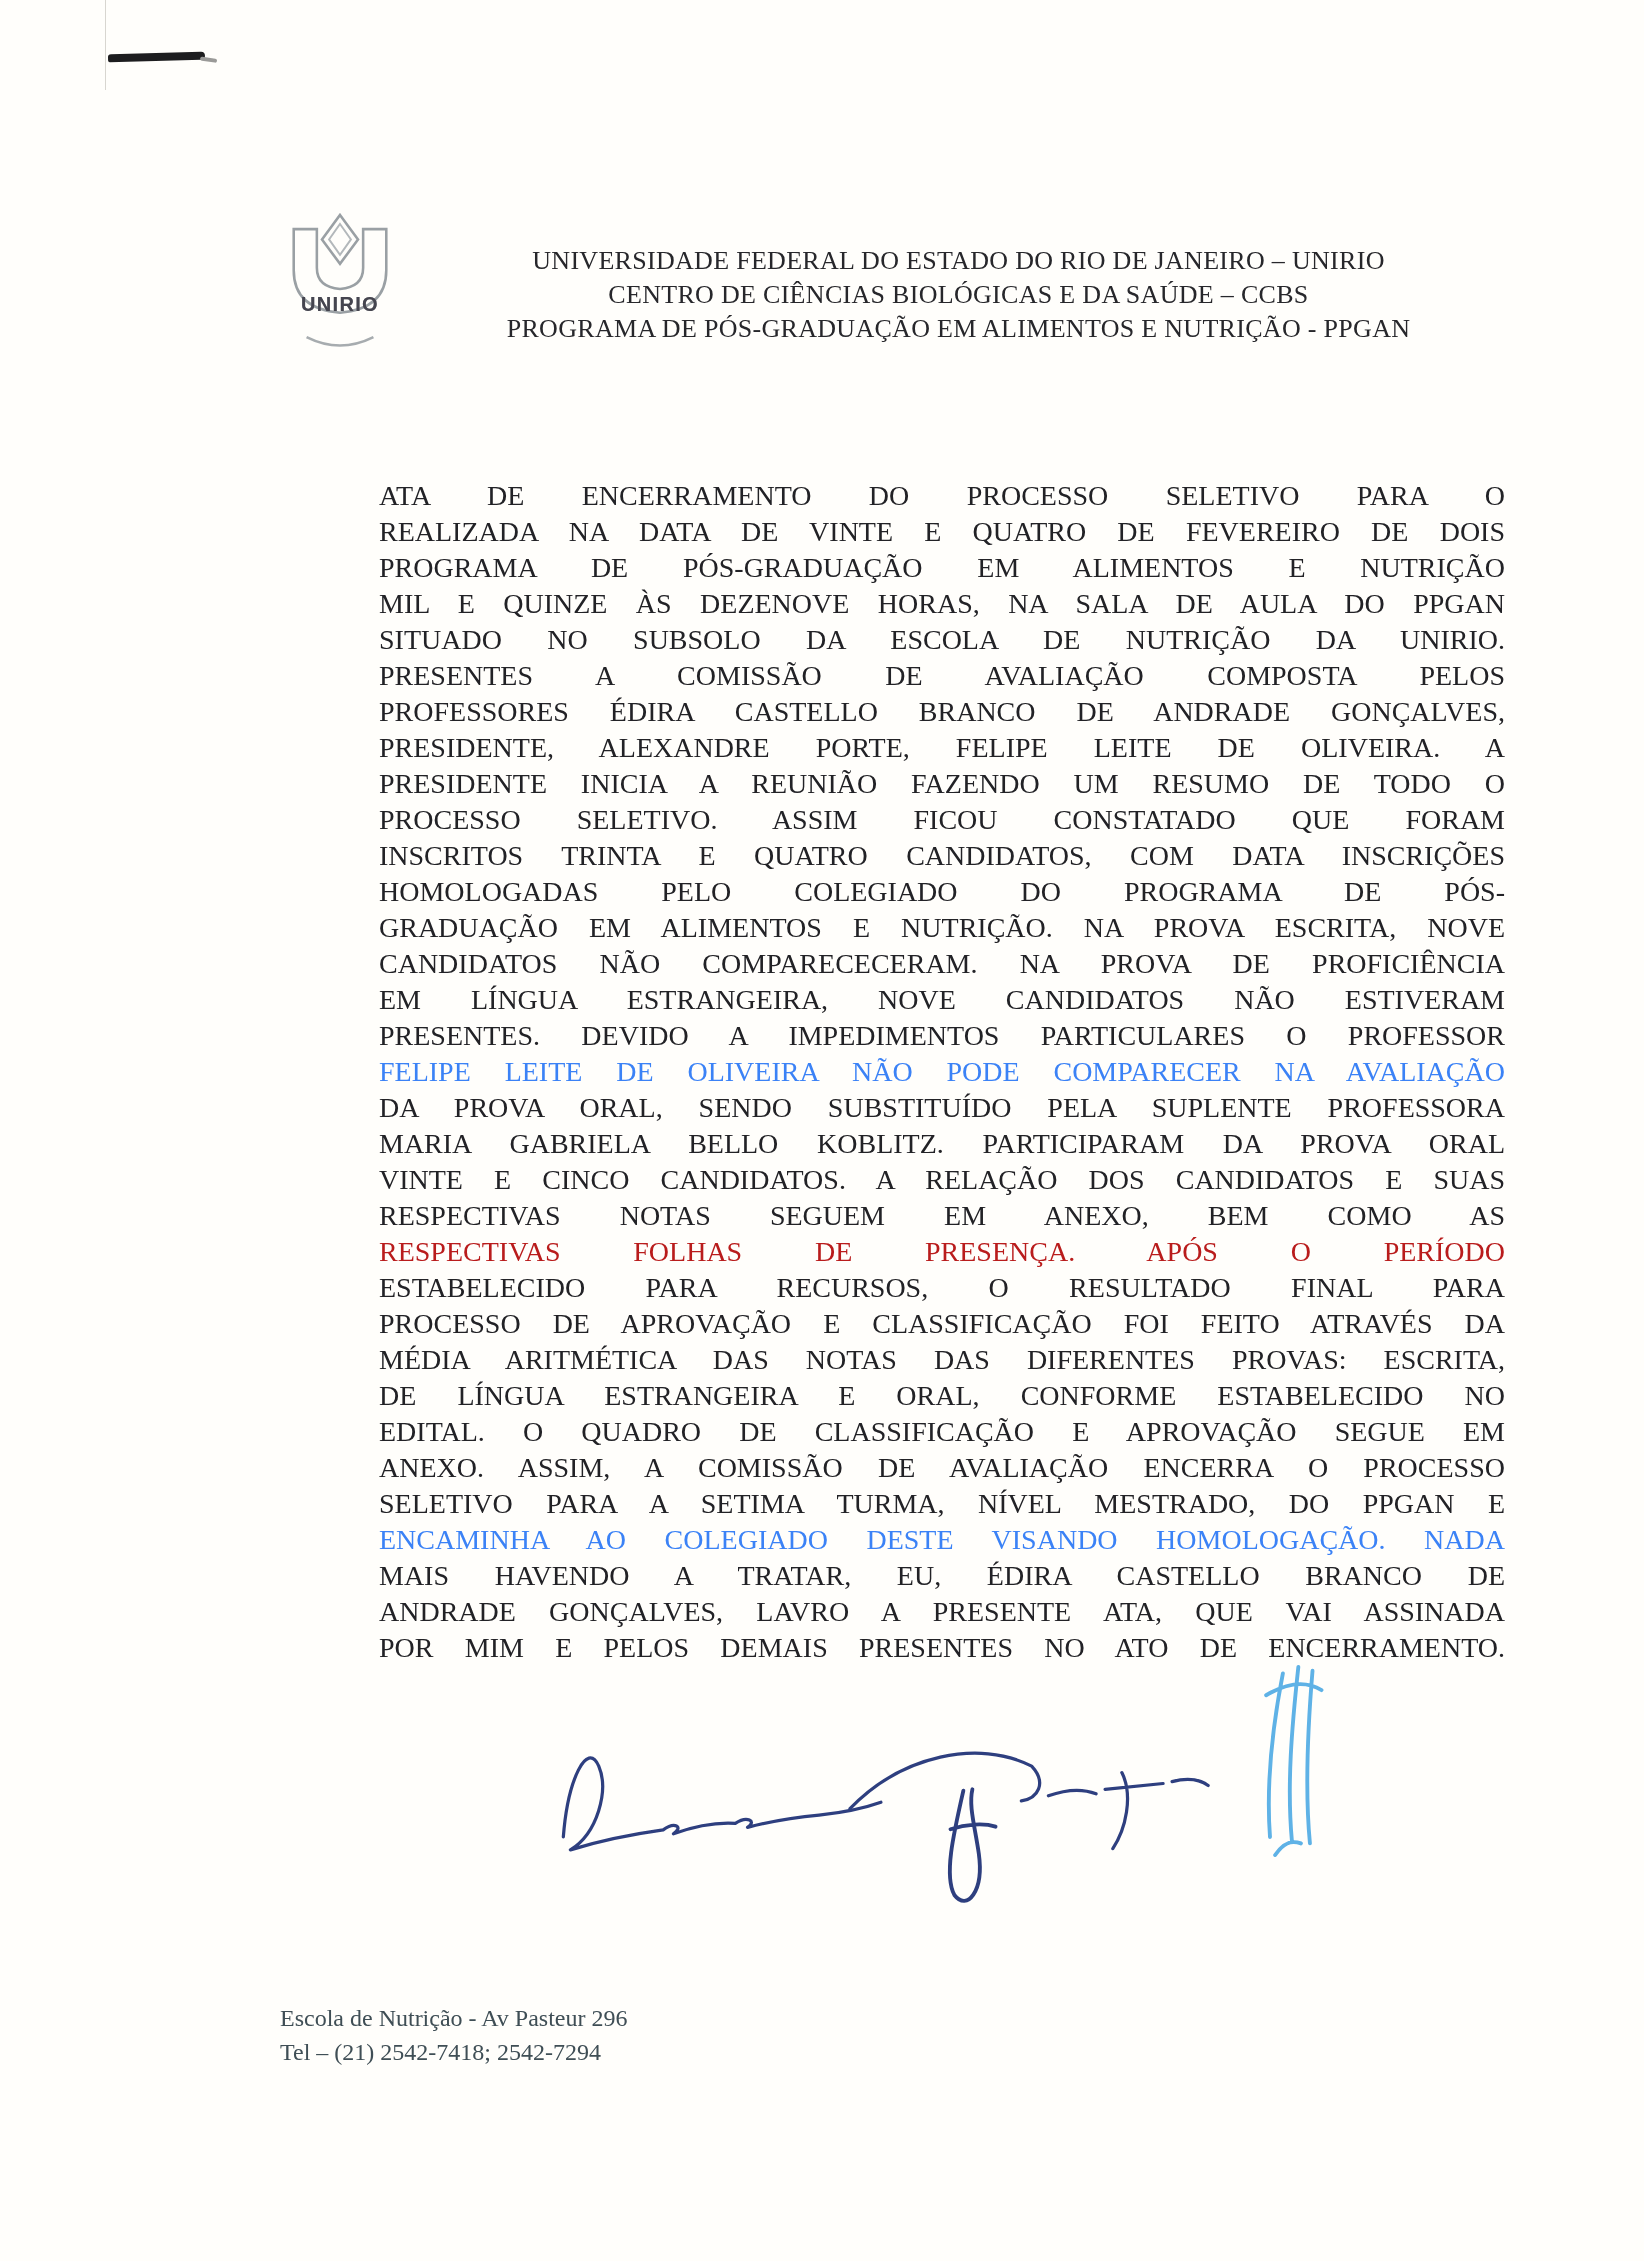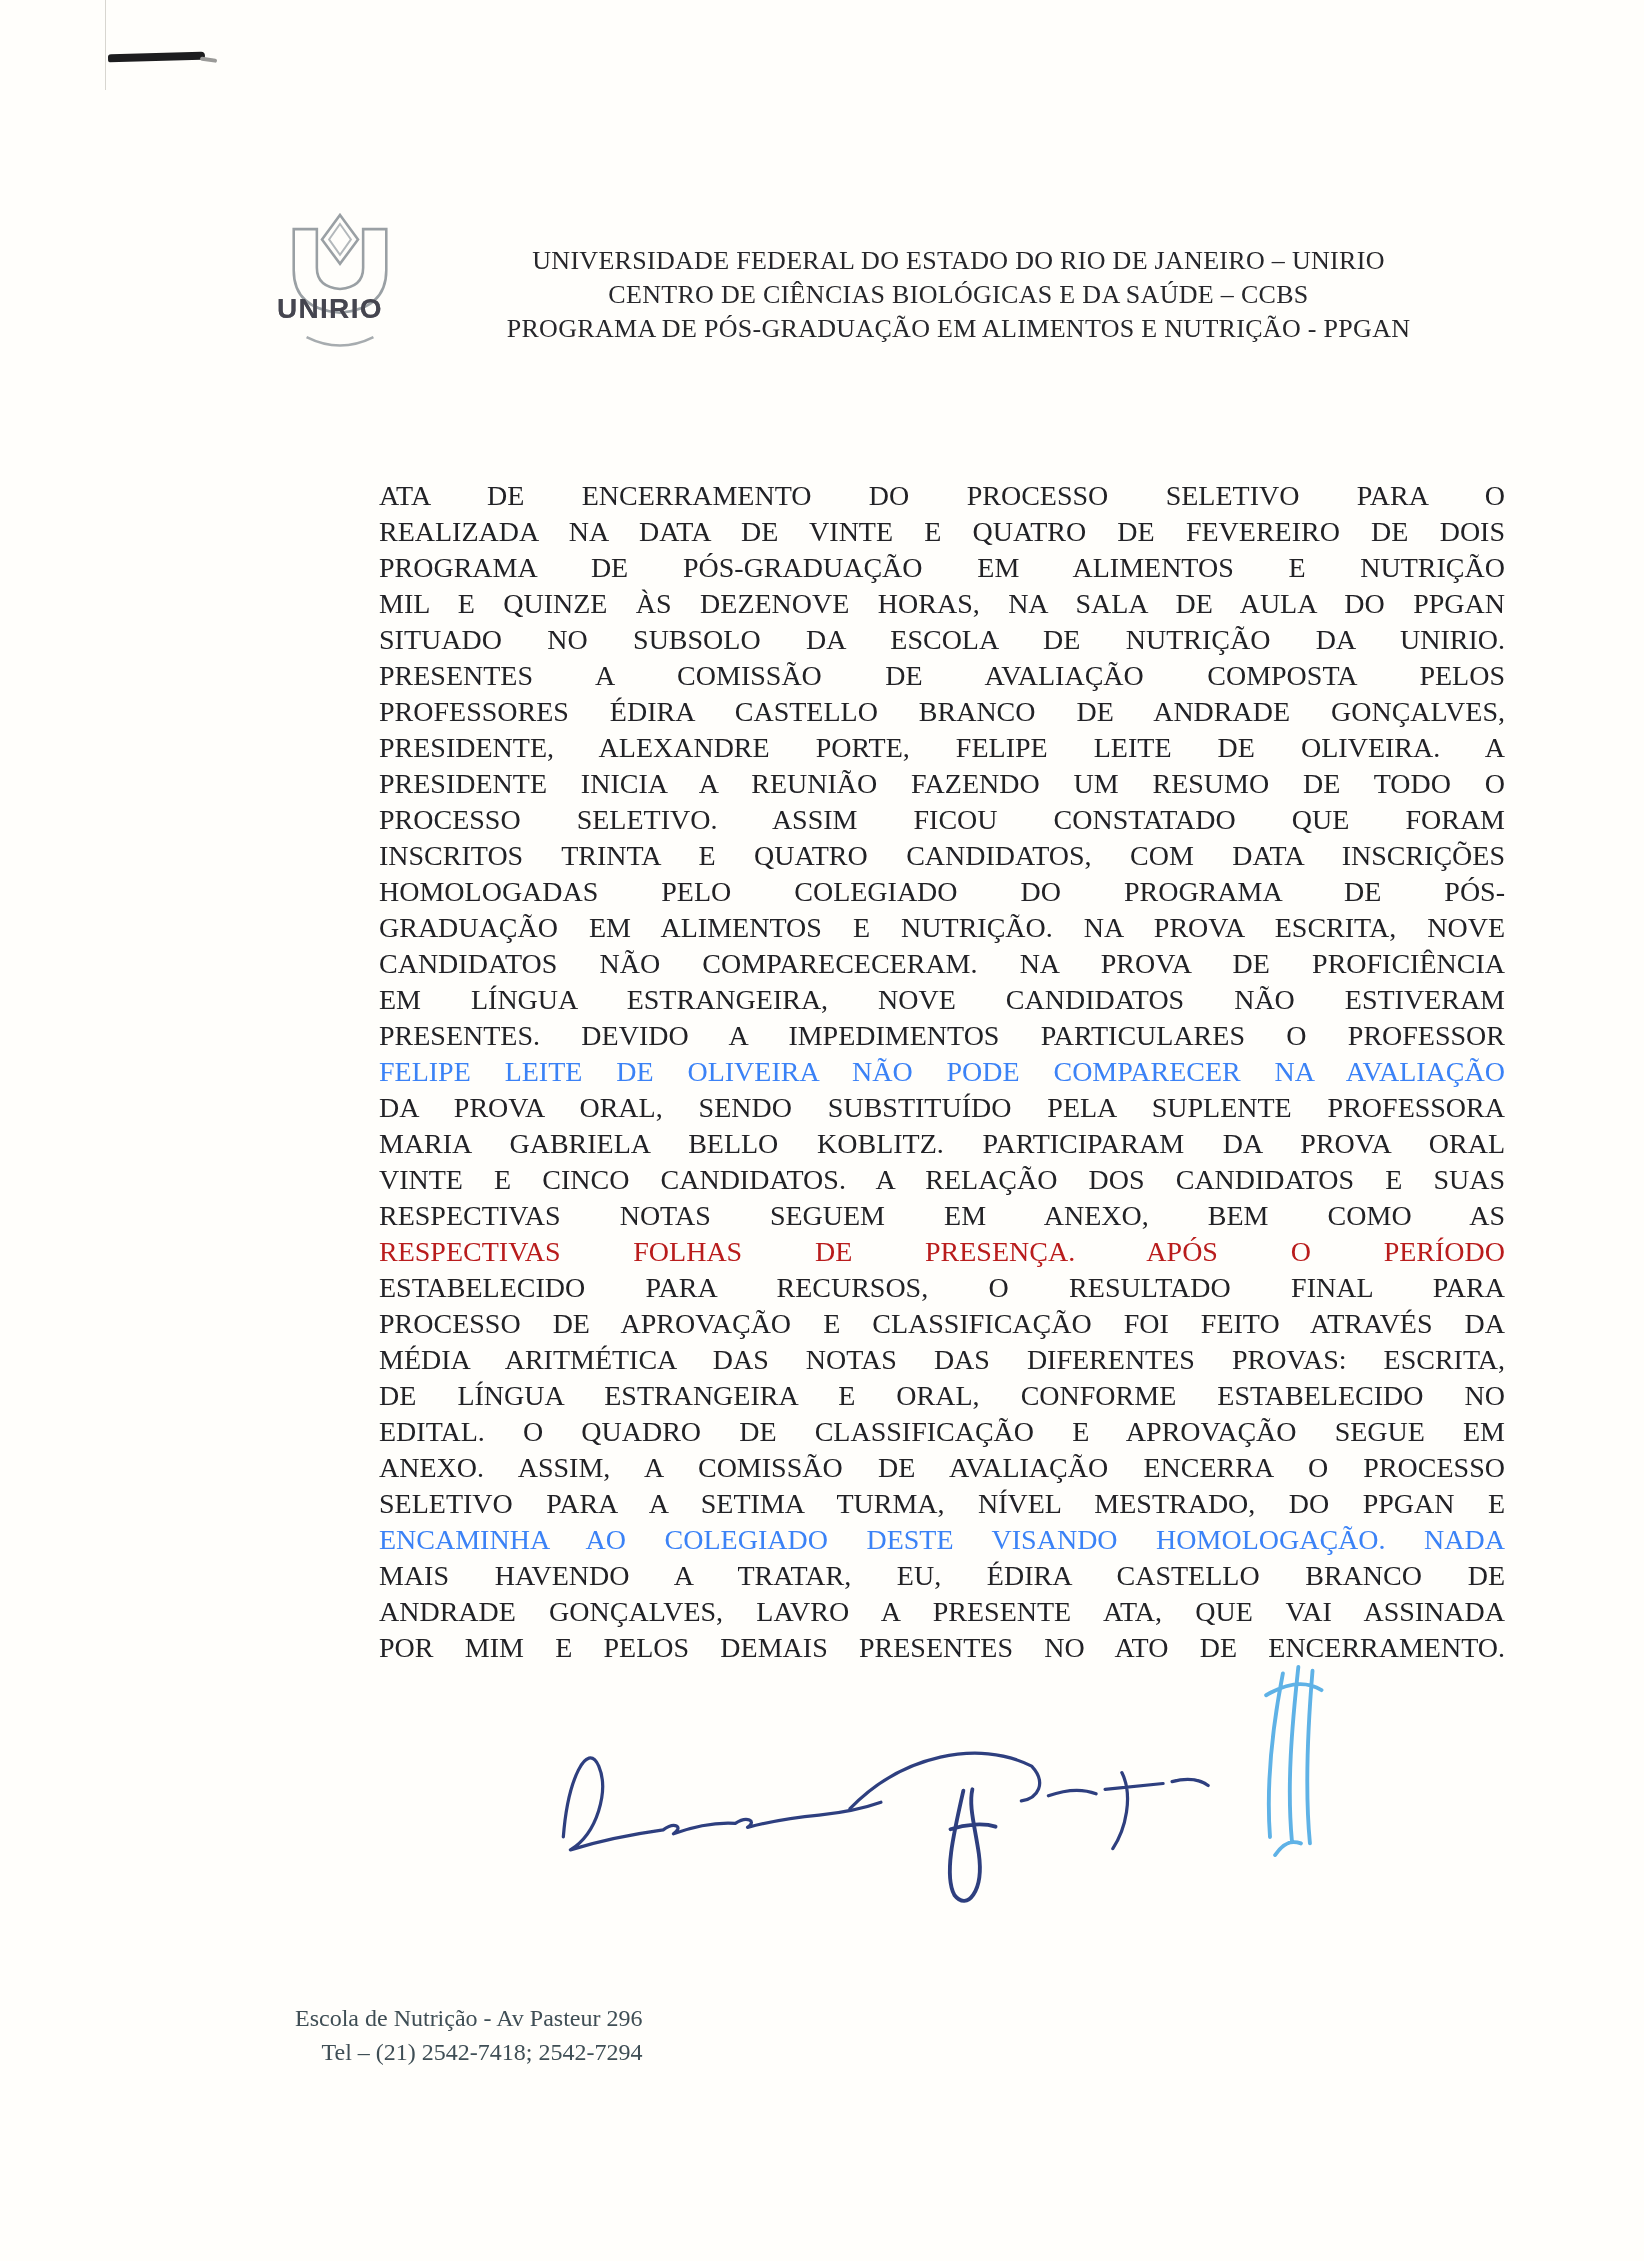--- a/index.html
+++ b/index.html
@@ -65,24 +65,24 @@
     top: 0;
     width: 126px;
     height: 143px;
   }
   .logo svg { display: block; }
   .logo-text {
     position: absolute;
     left: 0;
     top: 82px;
     width: 126px;
-    text-align: left;
+    text-align: center;
     font-family: "Liberation Sans", sans-serif;
     font-weight: bold;
-    font-size: 28px;
+    font-size: 20px;
     letter-spacing: 1.3px;
     color: #45454f;
     text-shadow: 0 0 0.6px #8a8a90;
   }
   .header-lines {
     position: absolute;
     left: 97px;
     top: 33px;
     width: 1169px;
     text-align: center;
@@ -117,26 +117,25 @@
     position: absolute;
     left: 502px;
     top: 1636px;
     width: 915px;
     height: 277px;
   }
 
   
   .footer {
     position: absolute;
-    left: 295px;
+    left: 280px;
     top: 2001px;
     font-size: 24px;
     line-height: 34px;
     color: #3f4e55;
-    text-align: right;
   }
 </style>
 </head>
 <body>
 
 <div class="page">
 
   <div class="scan-edge"></div>
   <div class="scan-mark"></div>
 

